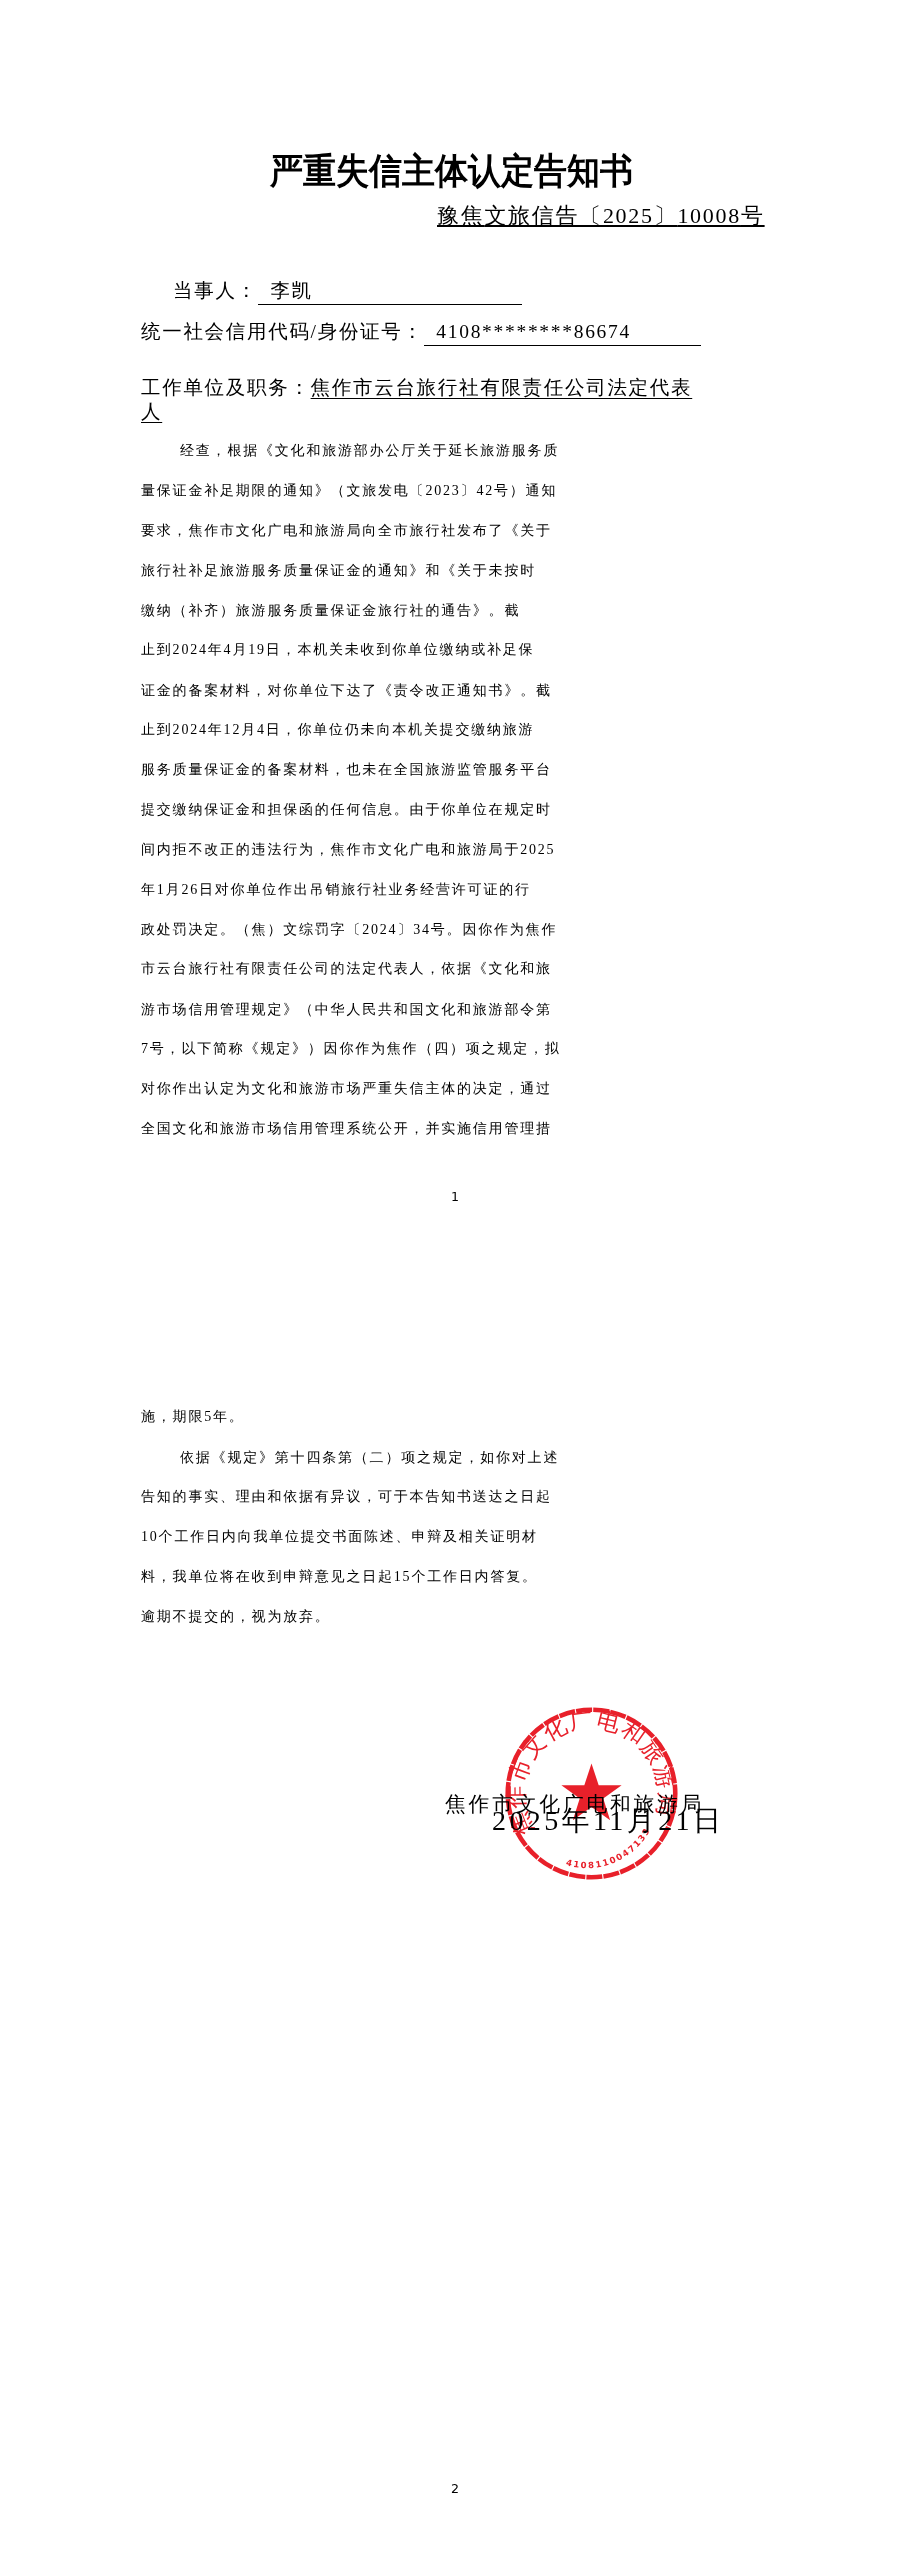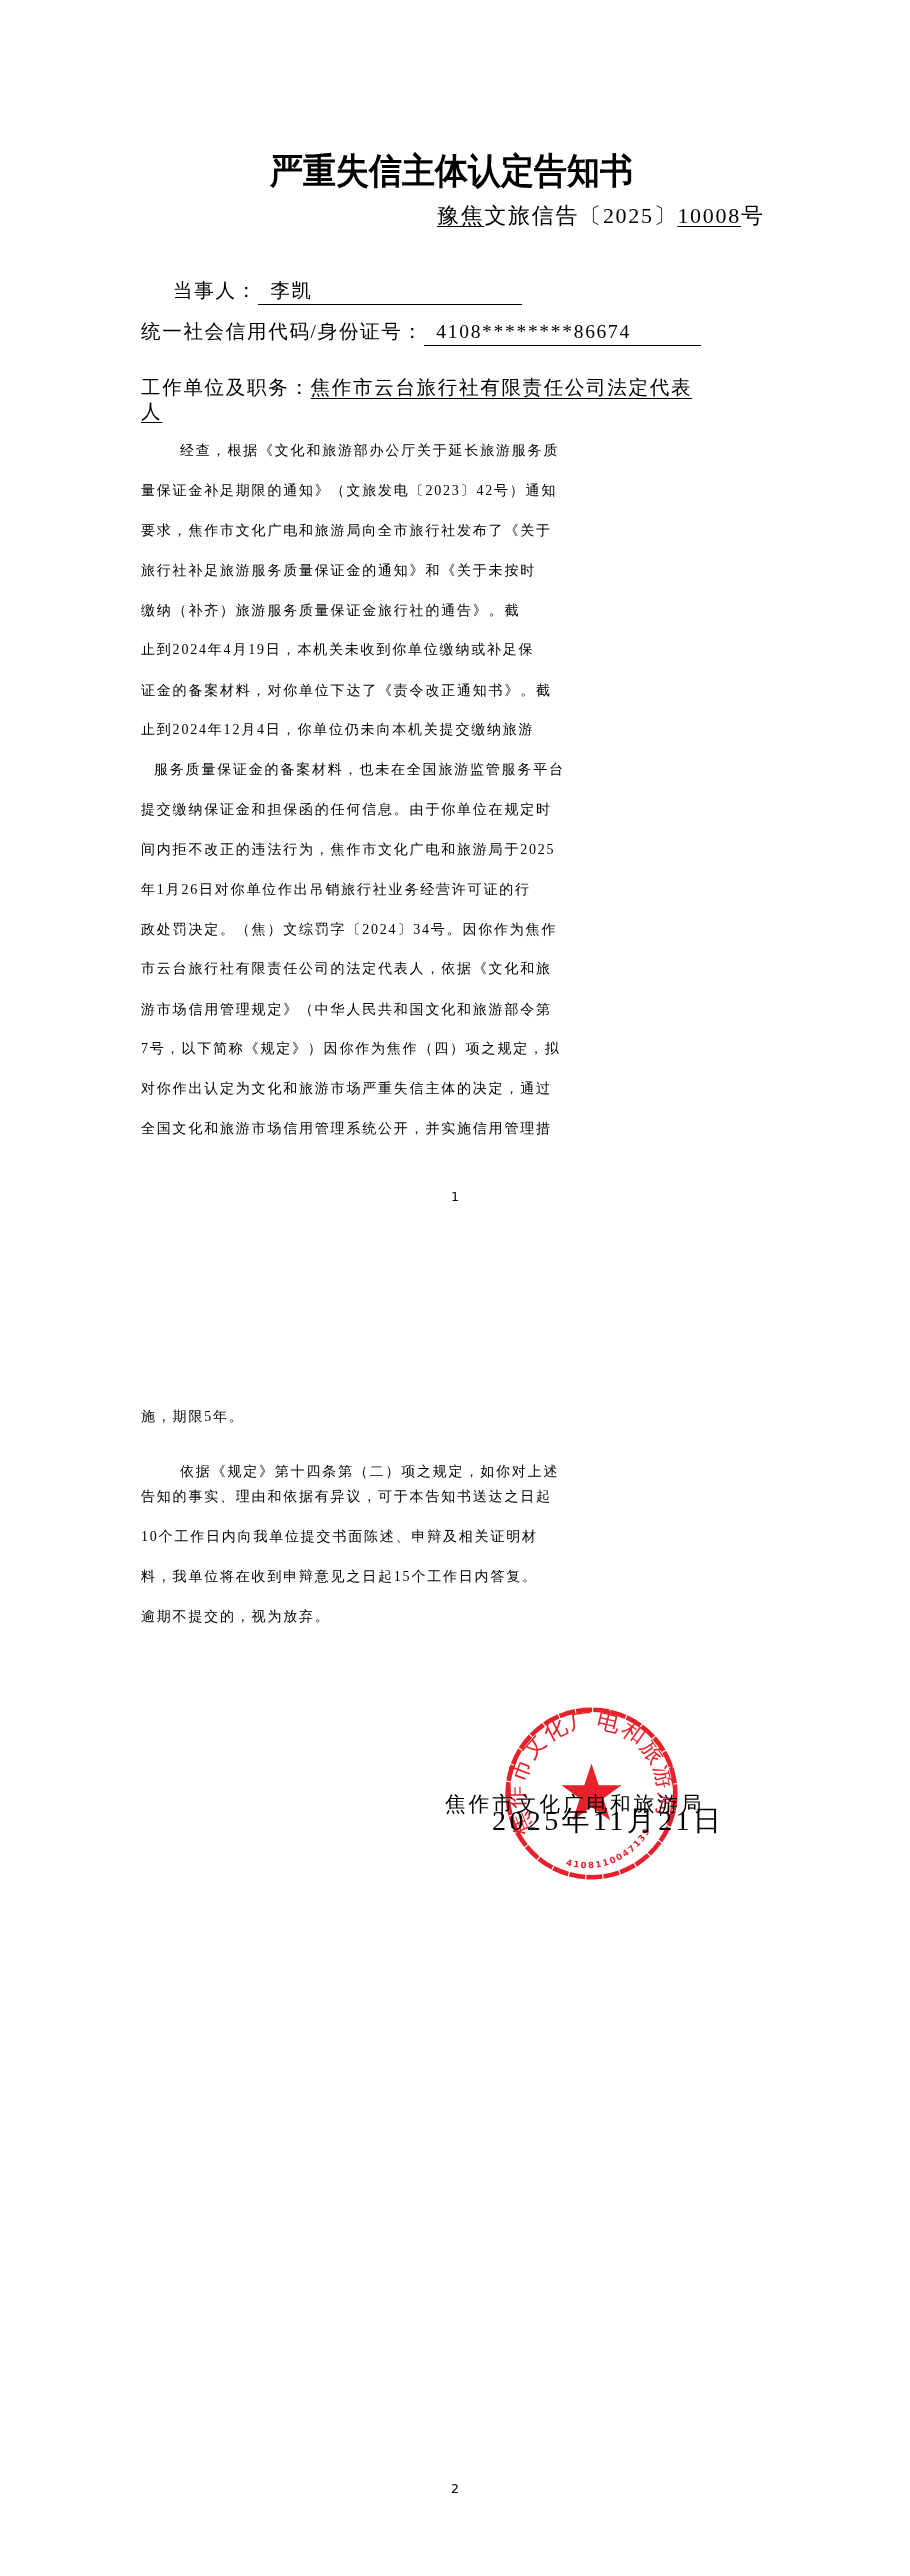--- a/index.html
+++ b/index.html
@@ -4,21 +4,21 @@
 <style>
   html, body { margin: 0; padding: 0; background: #ffffff; }
   body { width: 910px; height: 2576px; position: relative; overflow: hidden; color: #000; }
   .abs { position: absolute; white-space: nowrap; }
   .song { font-family: "DejaVu Serif", "Liberation Serif", serif; }
   .fang { font-family: "Liberation Serif", "DejaVu Serif", serif; }
   .title {
     left: 270px; top: 150px; font-size: 33px; font-weight: bold; letter-spacing: 0px;
     line-height: 40px; transform: scaleY(1.08); transform-origin: left top;
   }
-  .docno { left: 437px; top: 201px; font-size: 22px; line-height: 29px; letter-spacing: 1.7px; }
+  .docno { left: 437px; top: 201px; font-size: 22px; line-height: 29px; letter-spacing: 1.7px; text-decoration: underline; }
   .docno .ul { text-decoration: underline; text-underline-offset: 3.4px; text-decoration-thickness: 1.1px; }
   .field { left: 141px; font-size: 19.5px; line-height: 26px; letter-spacing: 1.7px; }
   .field .val { display: inline-block; border-bottom: 1.1px solid #000; }
   .field .val-ul { text-decoration: underline; text-underline-offset: 4px; text-decoration-thickness: 1.1px; }
   .body-line { left: 141px; font-size: 14px; line-height: 26px; letter-spacing: 1.8px; }
   .indent { left: 180px; }
   .pageno { font-family: "DejaVu Sans", sans-serif; font-size: 12.6px; line-height: 15px; }
   .sig { font-size: 20.7px; line-height: 26px; letter-spacing: 2.9px; }
   .seal { position: absolute; left: 504px; top: 1706px; width: 175px; height: 175px; }
 </style>
@@ -47,35 +47,35 @@
 </div>
 
 <div class="abs fang body-line indent" style="top:438px;">经查，根据《文化和旅游部办公厅关于延长旅游服务质</div>
 <div class="abs fang body-line" style="top:478px;">量保证金补足期限的通知》（文旅发电〔2023〕42号）通知</div>
 <div class="abs fang body-line" style="top:518px;">要求，焦作市文化广电和旅游局向全市旅行社发布了《关于</div>
 <div class="abs fang body-line" style="top:558px;">旅行社补足旅游服务质量保证金的通知》和《关于未按时</div>
 <div class="abs fang body-line" style="top:598px;">缴纳（补齐）旅游服务质量保证金旅行社的通告》。截</div>
 <div class="abs fang body-line" style="top:637px;">止到2024年4月19日，本机关未收到你单位缴纳或补足保</div>
 <div class="abs fang body-line" style="top:678px;">证金的备案材料，对你单位下达了《责令改正通知书》。截</div>
 <div class="abs fang body-line" style="top:717px;">止到2024年12月4日，你单位仍未向本机关提交缴纳旅游</div>
-<div class="abs fang body-line" style="top:757px;margin-left:13px;">服务质量保证金的备案材料，也未在全国旅游监管服务平台</div>
+<div class="abs fang body-line" style="top:757px;">服务质量保证金的备案材料，也未在全国旅游监管服务平台</div>
 <div class="abs fang body-line" style="top:797px;">提交缴纳保证金和担保函的任何信息。由于你单位在规定时</div>
 <div class="abs fang body-line" style="top:837px;">间内拒不改正的违法行为，焦作市文化广电和旅游局于2025</div>
 <div class="abs fang body-line" style="top:877px;">年1月26日对你单位作出吊销旅行社业务经营许可证的行</div>
 <div class="abs fang body-line" style="top:917px;">政处罚决定。（焦）文综罚字〔2024〕34号。因你作为焦作</div>
 <div class="abs fang body-line" style="top:956px;">市云台旅行社有限责任公司的法定代表人，依据《文化和旅</div>
 <div class="abs fang body-line" style="top:997px;">游市场信用管理规定》（中华人民共和国文化和旅游部令第</div>
 <div class="abs fang body-line" style="top:1036px;">7号，以下简称《规定》）因你作为焦作（四）项之规定，拟</div>
 <div class="abs fang body-line" style="top:1076px;">对你作出认定为文化和旅游市场严重失信主体的决定，通过</div>
 <div class="abs fang body-line" style="top:1116px;">全国文化和旅游市场信用管理系统公开，并实施信用管理措</div>
 
 <div class="abs pageno" style="left:451px; top:1189px;">1</div>
 
 <div class="abs fang body-line" style="top:1404px;">施，期限5年。</div>
-<div class="abs fang body-line indent" style="top:1445px;margin-top:14px;">依据《规定》第十四条第（二）项之规定，如你对上述</div>
+<div class="abs fang body-line indent" style="top:1445px;">依据《规定》第十四条第（二）项之规定，如你对上述</div>
 <div class="abs fang body-line" style="top:1484px;">告知的事实、理由和依据有异议，可于本告知书送达之日起</div>
 <div class="abs fang body-line" style="top:1524px;">10个工作日内向我单位提交书面陈述、申辩及相关证明材</div>
 <div class="abs fang body-line" style="top:1564px;">料，我单位将在收到申辩意见之日起15个工作日内答复。</div>
 <div class="abs fang body-line" style="top:1604px;">逾期不提交的，视为放弃。</div>
 
 <svg class="seal" viewBox="0 0 305 305">
   <defs>
     <path id="sealArc" d="M 52,218 A 118,118 0 1 1 252,218" fill="none"></path>
     <path id="codeArc" d="M 70,258 A 125,125 0 0 0 262,200" fill="none"></path>
   </defs>

